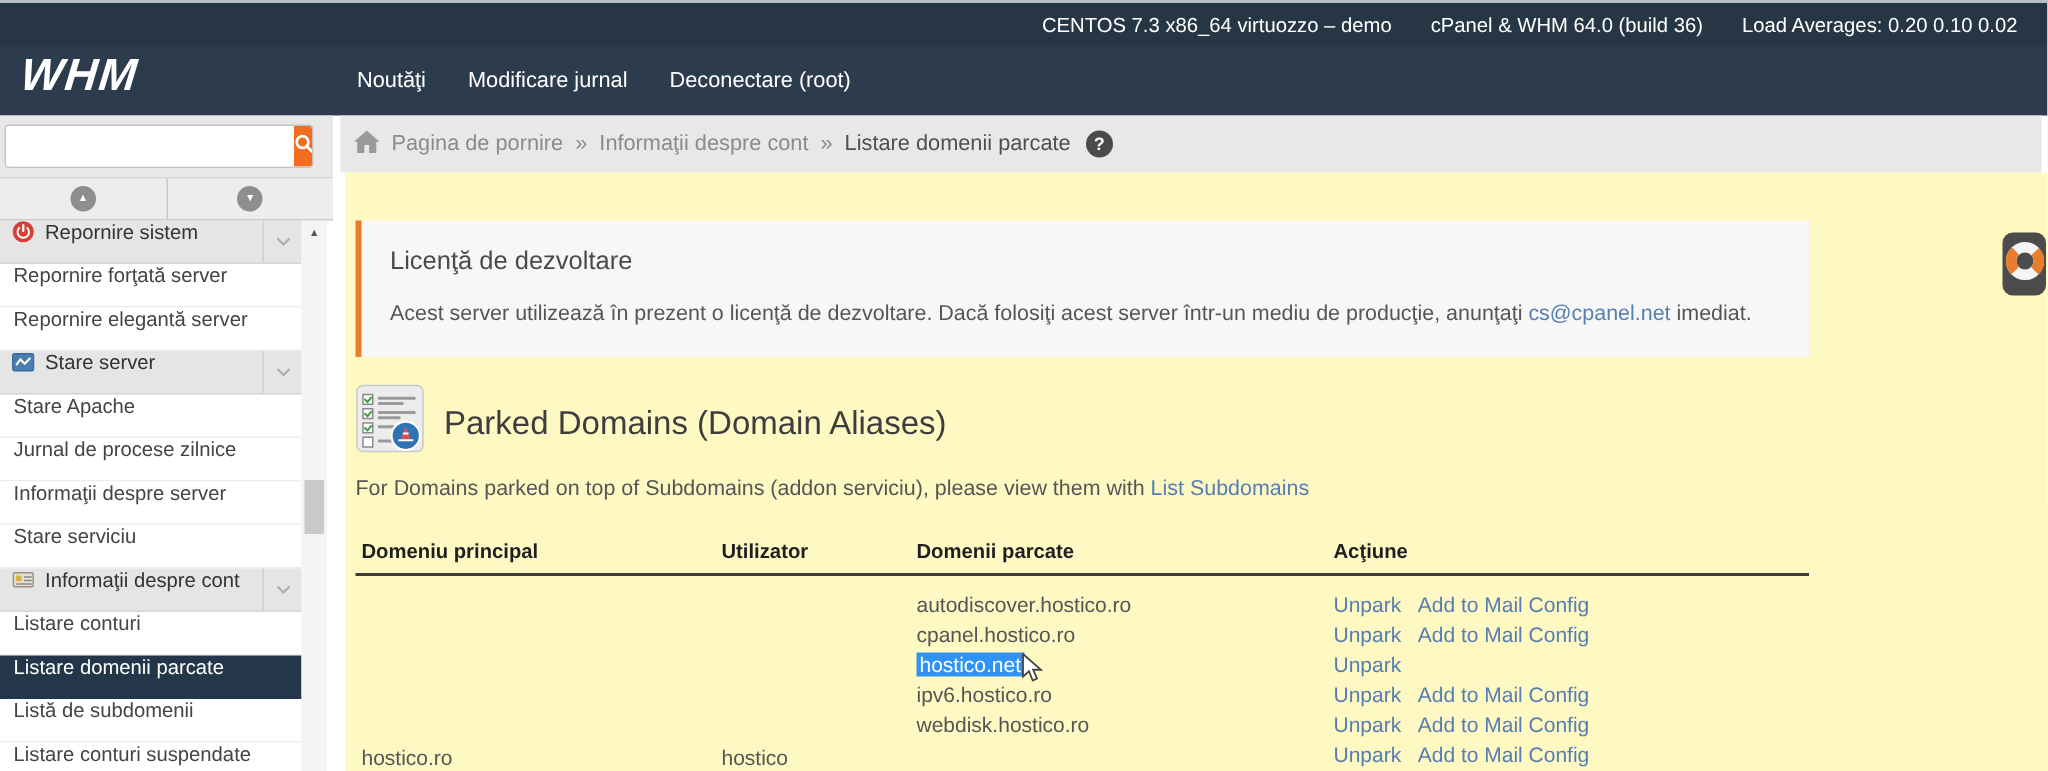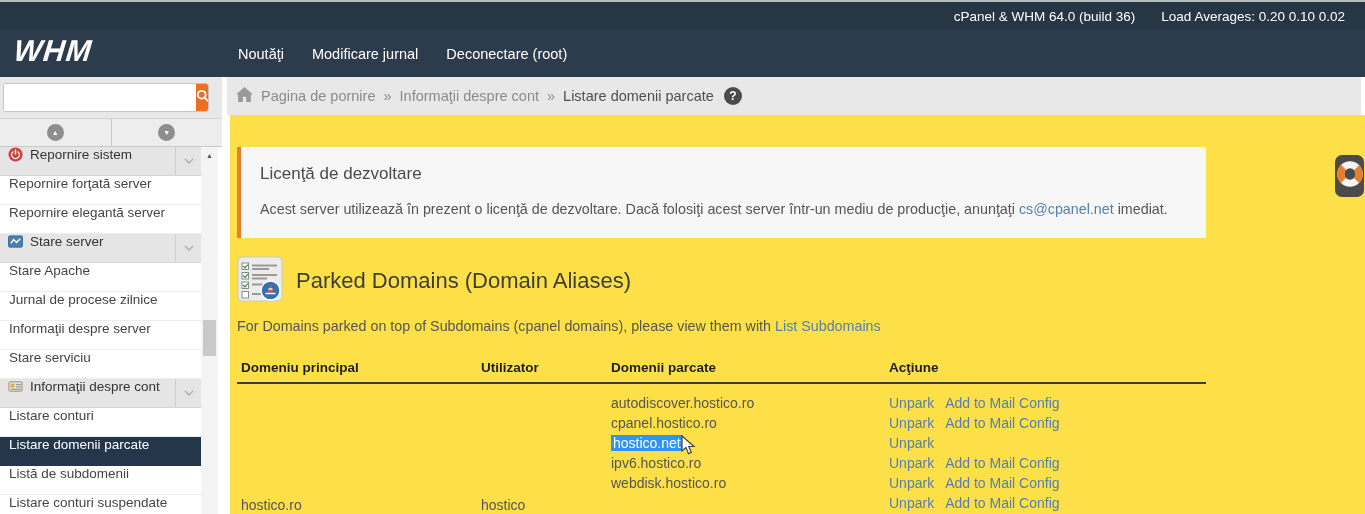--- a/index.html
+++ b/index.html
@@ -57,21 +57,21 @@
   .menu-item { height:29px; background:#fff; border-bottom:1px solid #ededed; display:flex;
                align-items:flex-start; padding-left:9px; font-size:13.5px; color:#444; cursor:pointer; }
   .menu-item.selected { background:#24364a; color:#fff; border-bottom-color:#24364a; }
 
   .sidebar-scrollbar { position:absolute; top:147px; left:201px; width:17px; height:367px;
                        background:#f4f4f4; }
   .sb-up { text-align:center; color:#555; font-size:7px; padding-top:5px; }
   .sb-thumb { position:absolute; top:173px; left:2px; width:13px; height:36px; background:#c9c9c9; }
 
   
-  .main { position:absolute; top:115px; left:230px; right:0; bottom:0; background:#fde047; }
+  .main { position:absolute; top:115px; left:230px; right:0; bottom:0; background:#fef9c3; }
 
   .notice { position:absolute; left:7px; top:32px; width:969px; height:91px; background:#f7f7f7;
             border-left:4px solid #e87d2e; padding:17px 0 0 19px; }
   .notice-title { font-size:17px; color:#4a4a4a; }
   .notice-body { margin-top:17px; font-size:14.3px; color:#555; }
   .link { color:#567eb2; }
 
   .section-head { position:absolute; left:7px; top:141px; display:flex; align-items:center; gap:13px; }
   .section-title { font-size:22px; color:#3d3d3d; }
 
@@ -93,20 +93,21 @@
   .support-tab { position:absolute; right:1px; top:155px; width:29px; height:42px; background:#4b4b4b;
                  border-radius:7px; display:flex; align-items:center; justify-content:center;
                  cursor:pointer; }
 
   .cursor { position:absolute; left:681px; top:435px; pointer-events:none; }
 </style>
 </head>
 <body>
 
 <div class="topbar">
+  <span>CENTOS 7.3 x86_64 virtuozzo – demo</span>
   <span>cPanel &amp; WHM 64.0 (build 36)</span>
   <span>Load Averages: 0.20 0.10 0.02</span>
 </div>
 
 <div class="navbar">
   <span class="logo">WHM</span>
   <div class="nav-links">
     <a href="#">Noutăţi</a>
     <a href="#">Modificare jurnal</a>
     <a href="#">Deconectare (root)</a>
@@ -259,21 +260,21 @@
         <circle cx="33.5" cy="34.5" r="9.5" fill="#2f73b5" stroke="#fff" stroke-width="1.5"></circle>
         <path d="M33.5 28.5l-3.4 8h6.8z" fill="#d9534f"></path>
         <path d="M31.6 33h3.8" stroke="#fff" stroke-width="1.4"></path>
         <path d="M28.5 37.5h10" stroke="#fff" stroke-width="1.4"></path>
       </svg>
     </span>
     <span class="section-title">Parked Domains (Domain Aliases)</span>
   </div>
 
   <div class="intro">
-    <span>For Domains parked on top of Subdomains (cpanel domains), please view them with </span><a href="#" class="link">List Subdomains</a>
+    <span>For Domains parked on top of Subdomains (addon serviciu), please view them with </span><a href="#" class="link">List Subdomains</a>
   </div>
 
   <div class="ptable">
     <div class="thead">
       <div class="c1">Domeniu principal</div>
       <div class="c2">Utilizator</div>
       <div class="c3">Domenii parcate</div>
       <div class="c4">Acţiune</div>
     </div>
 

